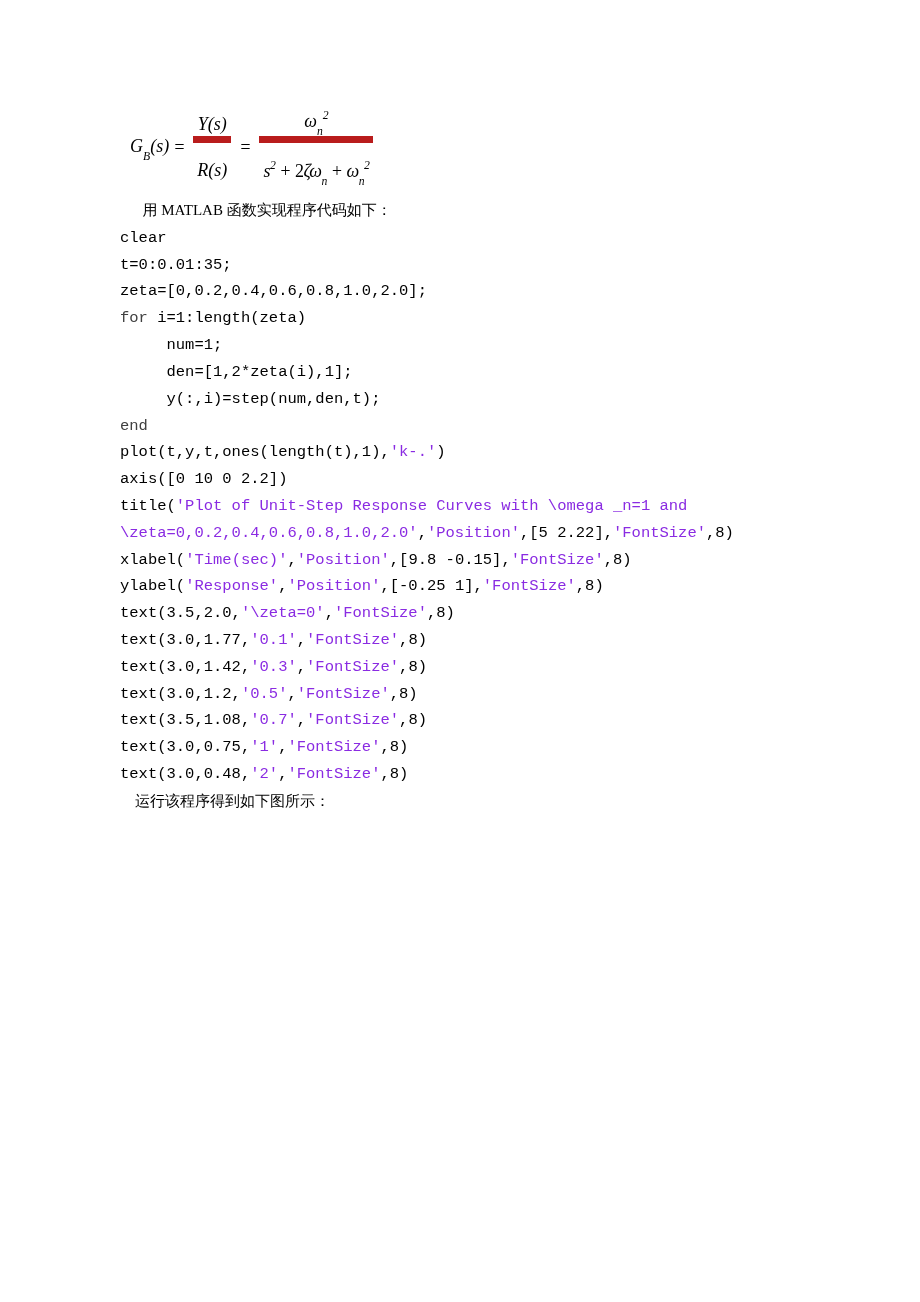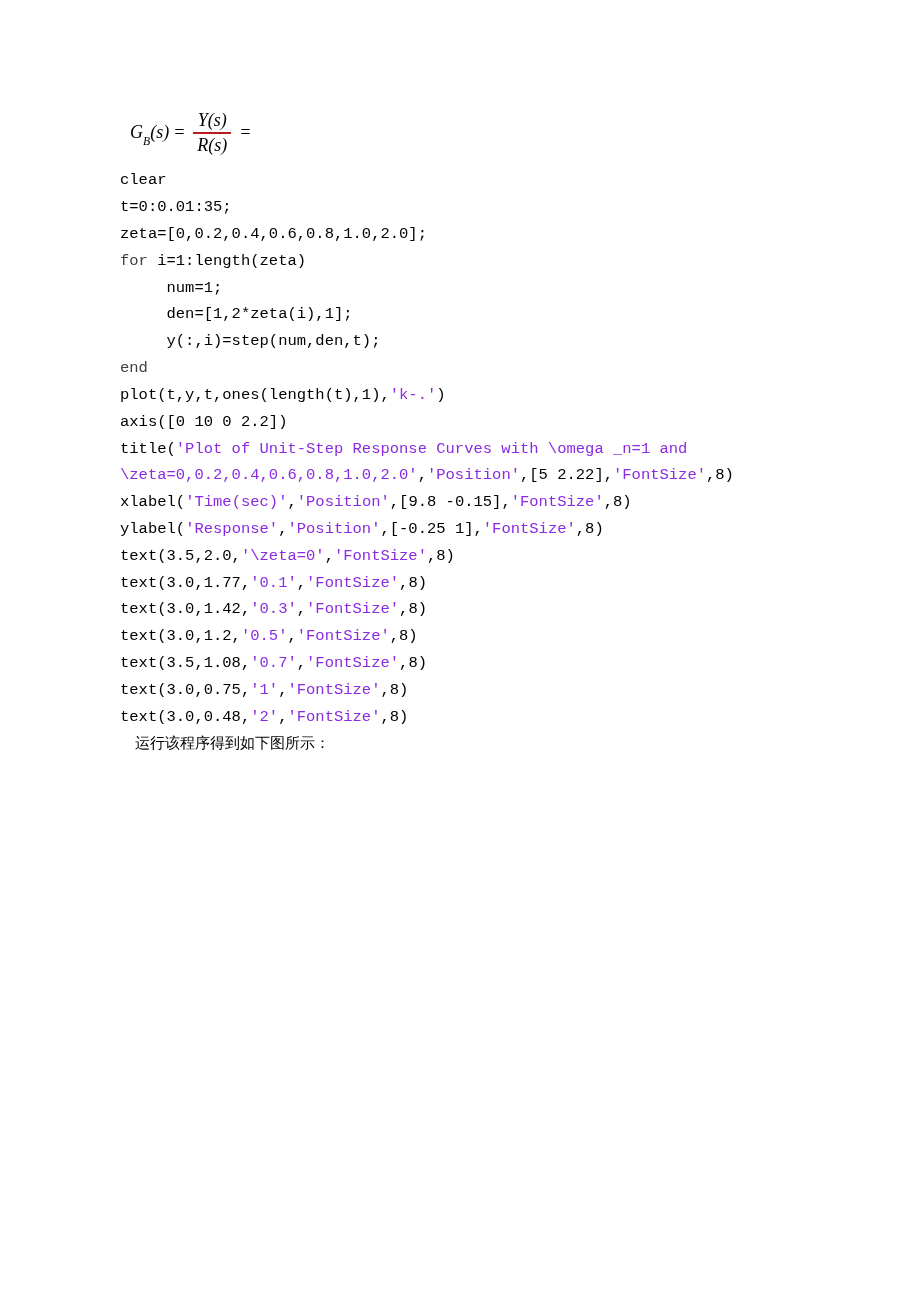--- a/index.html
+++ b/index.html
@@ -27,21 +27,21 @@
   }
   .frac {
     display: inline-flex;
     flex-direction: column;
     align-items: center;
     vertical-align: middle;
     line-height: 1.15;
     margin: 0 4px;
   }
   .frac .num { padding: 0 4px 1px; }
-  .frac .den { border-top: 2px solid #b91c1c; padding: 1px 4px 0; }
+  .frac .den { border-top: 7px solid #b91c1c; padding: 17px 4px 0; }
   .sub { font-size: 0.65em; font-style: italic; vertical-align: sub; position: relative; top: 3px; }
   .sup { font-size: 0.65em; vertical-align: super; position: relative; top: -1px; }
   .eq { margin: 0 4px; }
   .para {
     text-align: justify;
     margin: 0;
   }
   .indent { text-indent: 1.5em; }
   .code {
     font-family: "Courier New", monospace;
@@ -63,22 +63,33 @@
 <div class="page">
 
   <div class="formula">
     <span class="seg"><span>G</span><span class="sub">B</span><span>(s)</span></span>
     <span class="eq seg">=</span>
     <span class="frac seg">
       <span class="num"><span>Y</span><span>(s)</span></span>
       <span class="den"><span>R</span><span>(s)</span></span>
     </span>
     <span class="eq seg">=</span>
+    <span class="frac seg">
+      <span class="num"><span>ω</span><span class="sub">n</span><span class="sup">2</span></span>
+      <span class="den tight">
+        <span>s</span><span class="sup">2</span>
+        <span>+</span>
+        <span style="font-style:normal">2</span><span>ζ</span><span>ω</span><span class="sub">n</span>
+        <span>+</span>
+        <span>ω</span><span class="sub">n</span><span class="sup">2</span>
+      </span>
+    </span>
   </div>
 
+  <p class="para cn-serif indent">用 MATLAB 函数实现程序代码如下：</p>
 
   <div class="code"><span>clear</span>
 <span>t=0:0.01:35;</span>
 <span>zeta=[0,0.2,0.4,0.6,0.8,1.0,2.0];</span>
 <span><span class="kw">for</span><span> i=1:length(zeta)</span></span>
 <span>     num=1;</span>
 <span>     den=[1,2*zeta(i),1];</span>
 <span>     y(:,i)=step(num,den,t);</span>
 <span><span class="kw">end</span></span>
 <span><span>plot(t,y,t,ones(length(t),1),</span><span class="str">'k-.'</span><span>)</span></span>

